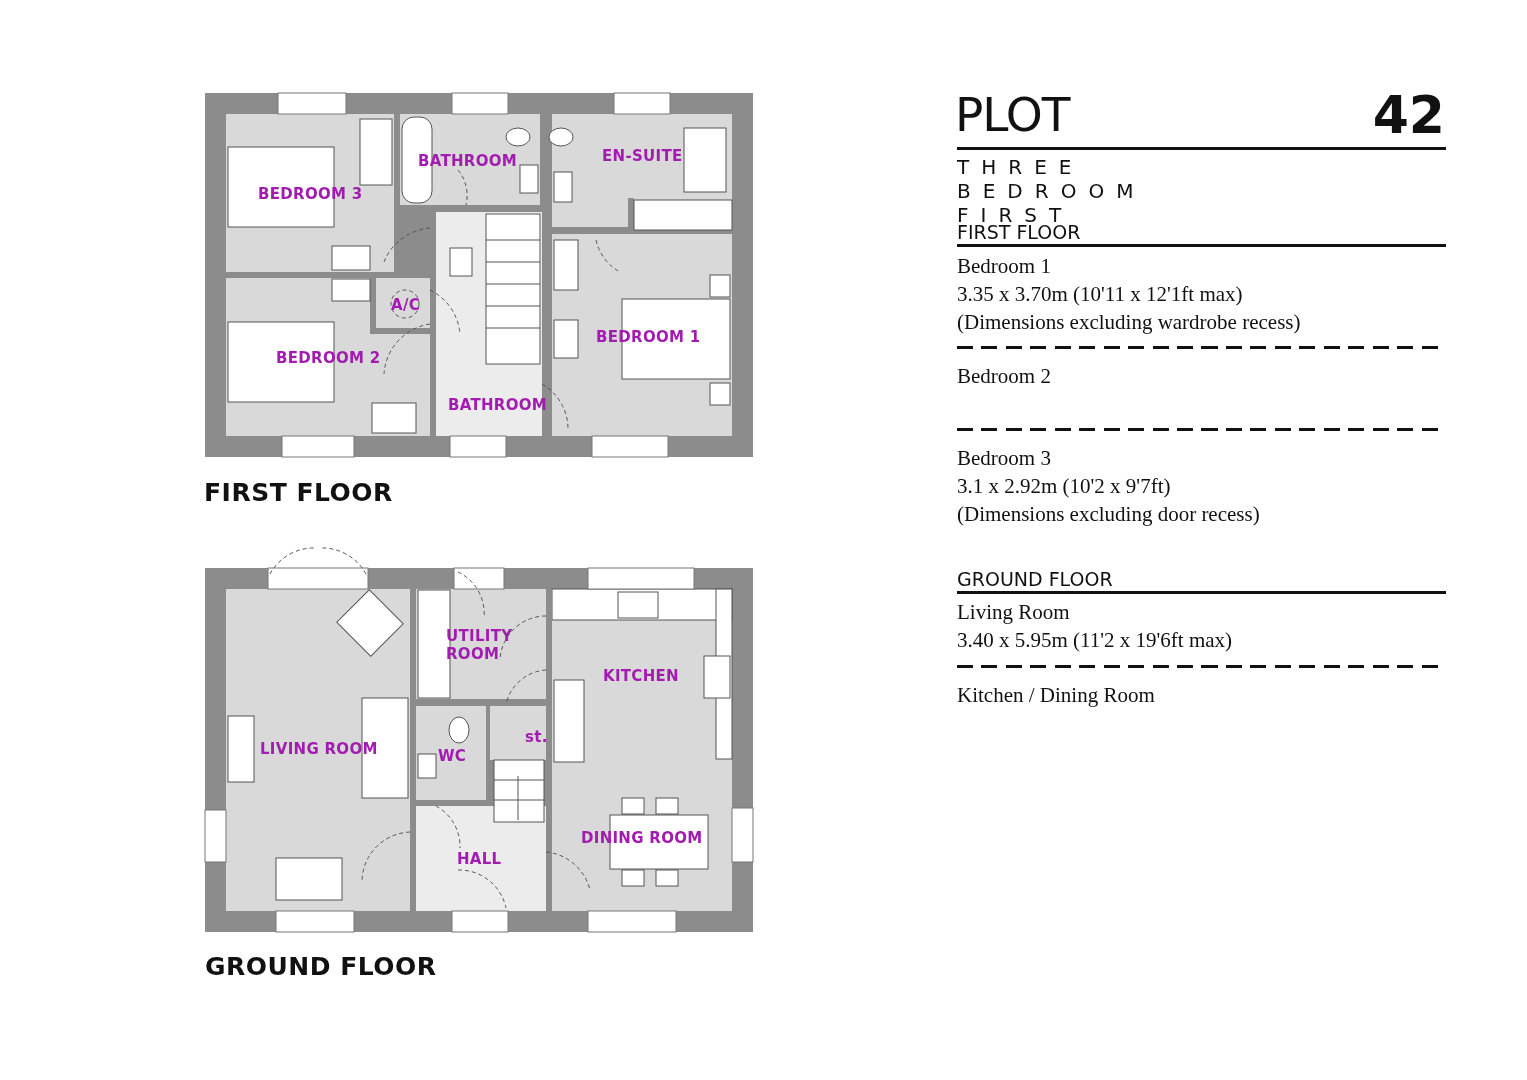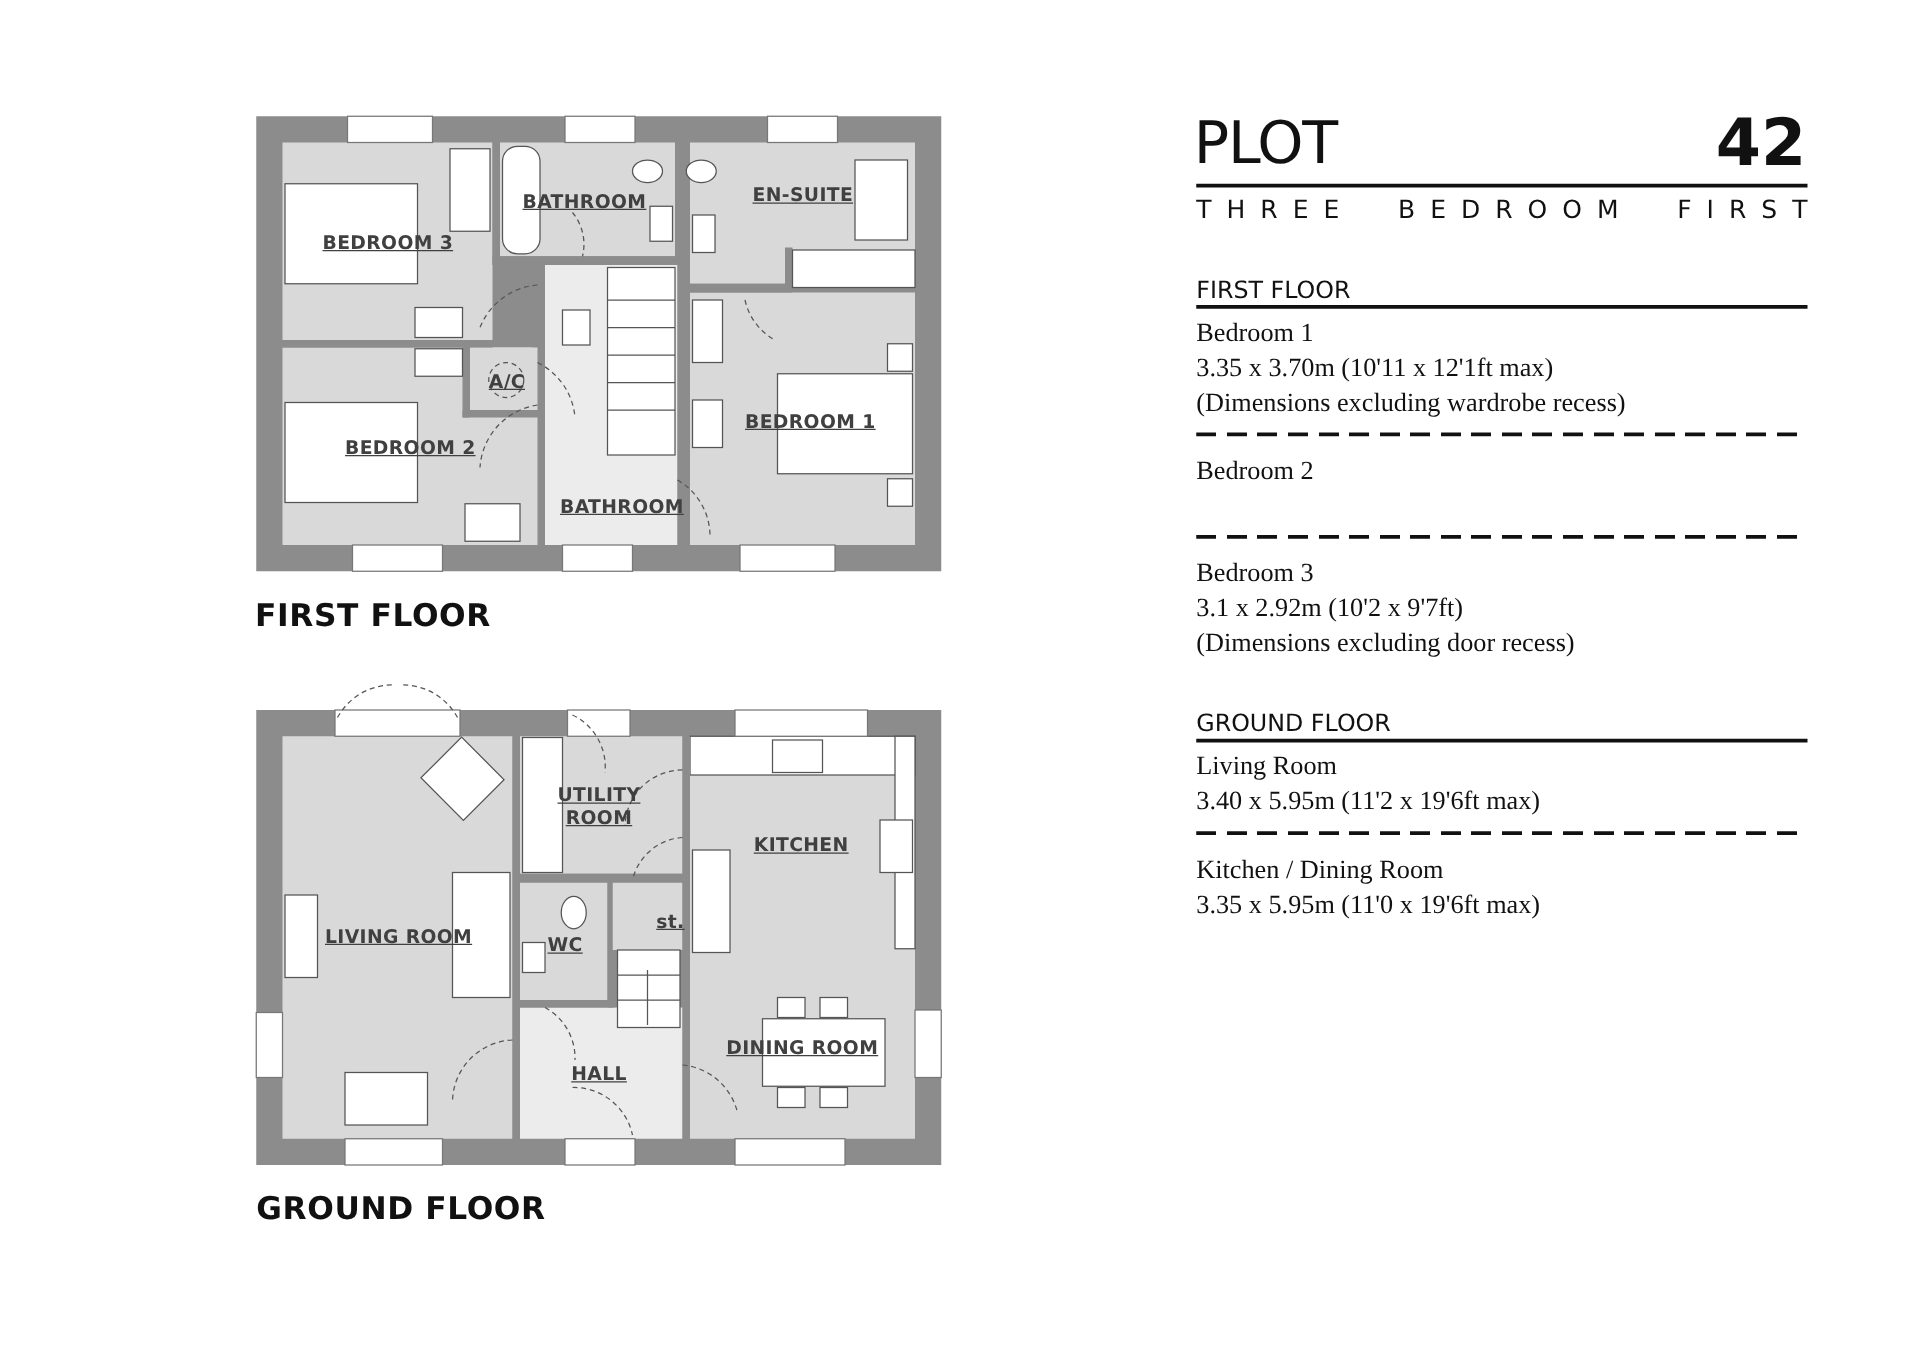--- a/index.html
+++ b/index.html
@@ -1,23 +1,23 @@
 <!DOCTYPE html>
 <html><head>
 <meta charset="utf-8">
 <style>
   html, body { margin:0; padding:0; background:#ffffff; }
   body { width:1527px; height:1080px; position:relative; overflow:hidden; font-family:"DejaVu Sans", sans-serif; color:#111; }
   .plan-svg { position:absolute; left:0; top:0; }
-  .room-label { position:absolute; font-family:"DejaVu Sans", sans-serif; font-weight:bold; font-size:15px; color:#404040; white-space:nowrap; letter-spacing:0.3px; text-align:center; line-height:18px;text-decoration:underline; }
+  .room-label { position:absolute; font-family:"DejaVu Sans", sans-serif; font-weight:bold; font-size:15px; color:#a21caf; white-space:nowrap; letter-spacing:0.3px; line-height:18px; }
   .floor-caption { position:absolute; font-family:"DejaVu Sans", sans-serif; font-weight:bold; font-size:25px; color:#111; letter-spacing:0.5px; }
   .title-plot { position:absolute; left:955px; top:82px; font-family:"DejaVu Sans", sans-serif; font-size:47px; font-weight:normal; letter-spacing:-1px; line-height:66px; }
   .title-num { position:absolute; right:82px; top:82px; font-family:"DejaVu Sans", sans-serif; font-size:52px; line-height:66px; text-align:right;font-weight:bold; }
   .title-rule { position:absolute; left:957px; top:147px; width:489px; height:3px; background:#111; }
-  .subtitle { position:absolute; left:957px; top:155px; width:489px; font-family:"DejaVu Sans", sans-serif; font-size:20px; display:flex; justify-content:space-between; letter-spacing:12px; }
+  .subtitle { position:absolute; left:957px; top:155px; width:489px; font-family:"DejaVu Sans", sans-serif; font-size:20px; display:flex; justify-content:space-between; letter-spacing:12px;flex-direction:column; }
   .subtitle span:last-child { letter-spacing:12px; margin-right:-12px; }
   .sect-head { position:absolute; left:957px; width:489px; font-family:"DejaVu Sans", sans-serif; font-size:19px; border-bottom:3px solid #111; padding-bottom:1px; line-height:22px; }
   .entry { position:absolute; left:957px; width:489px; font-family:"Liberation Serif", serif; font-size:21px; line-height:28px; color:#111; }
   .dash-rule { position:absolute; left:957px; width:489px; height:3px; background-image:repeating-linear-gradient(to right, #111 0, #111 16px, transparent 16px, transparent 24.45px); }
 </style>
 </head>
 <body>
 
 <svg class="plan-svg" width="1527" height="1080" viewBox="0 0 1527 1080" xmlns="http://www.w3.org/2000/svg">
   <defs>
@@ -207,14 +207,13 @@
 <div class="sect-head" style="top:568px;">GROUND FLOOR</div>
 
 <div class="entry" style="top:598px;">
   <div>Living Room</div>
   <div>3.40 x 5.95m (11'2 x 19'6ft max)</div>
 </div>
 <div class="dash-rule" style="top:665px;"></div>
 
 <div class="entry" style="top:681px;">
   <div>Kitchen / Dining Room</div>
-  <div>3.35 x 5.95m (11'0 x 19'6ft max)</div>
 </div>
 
 </body></html>

